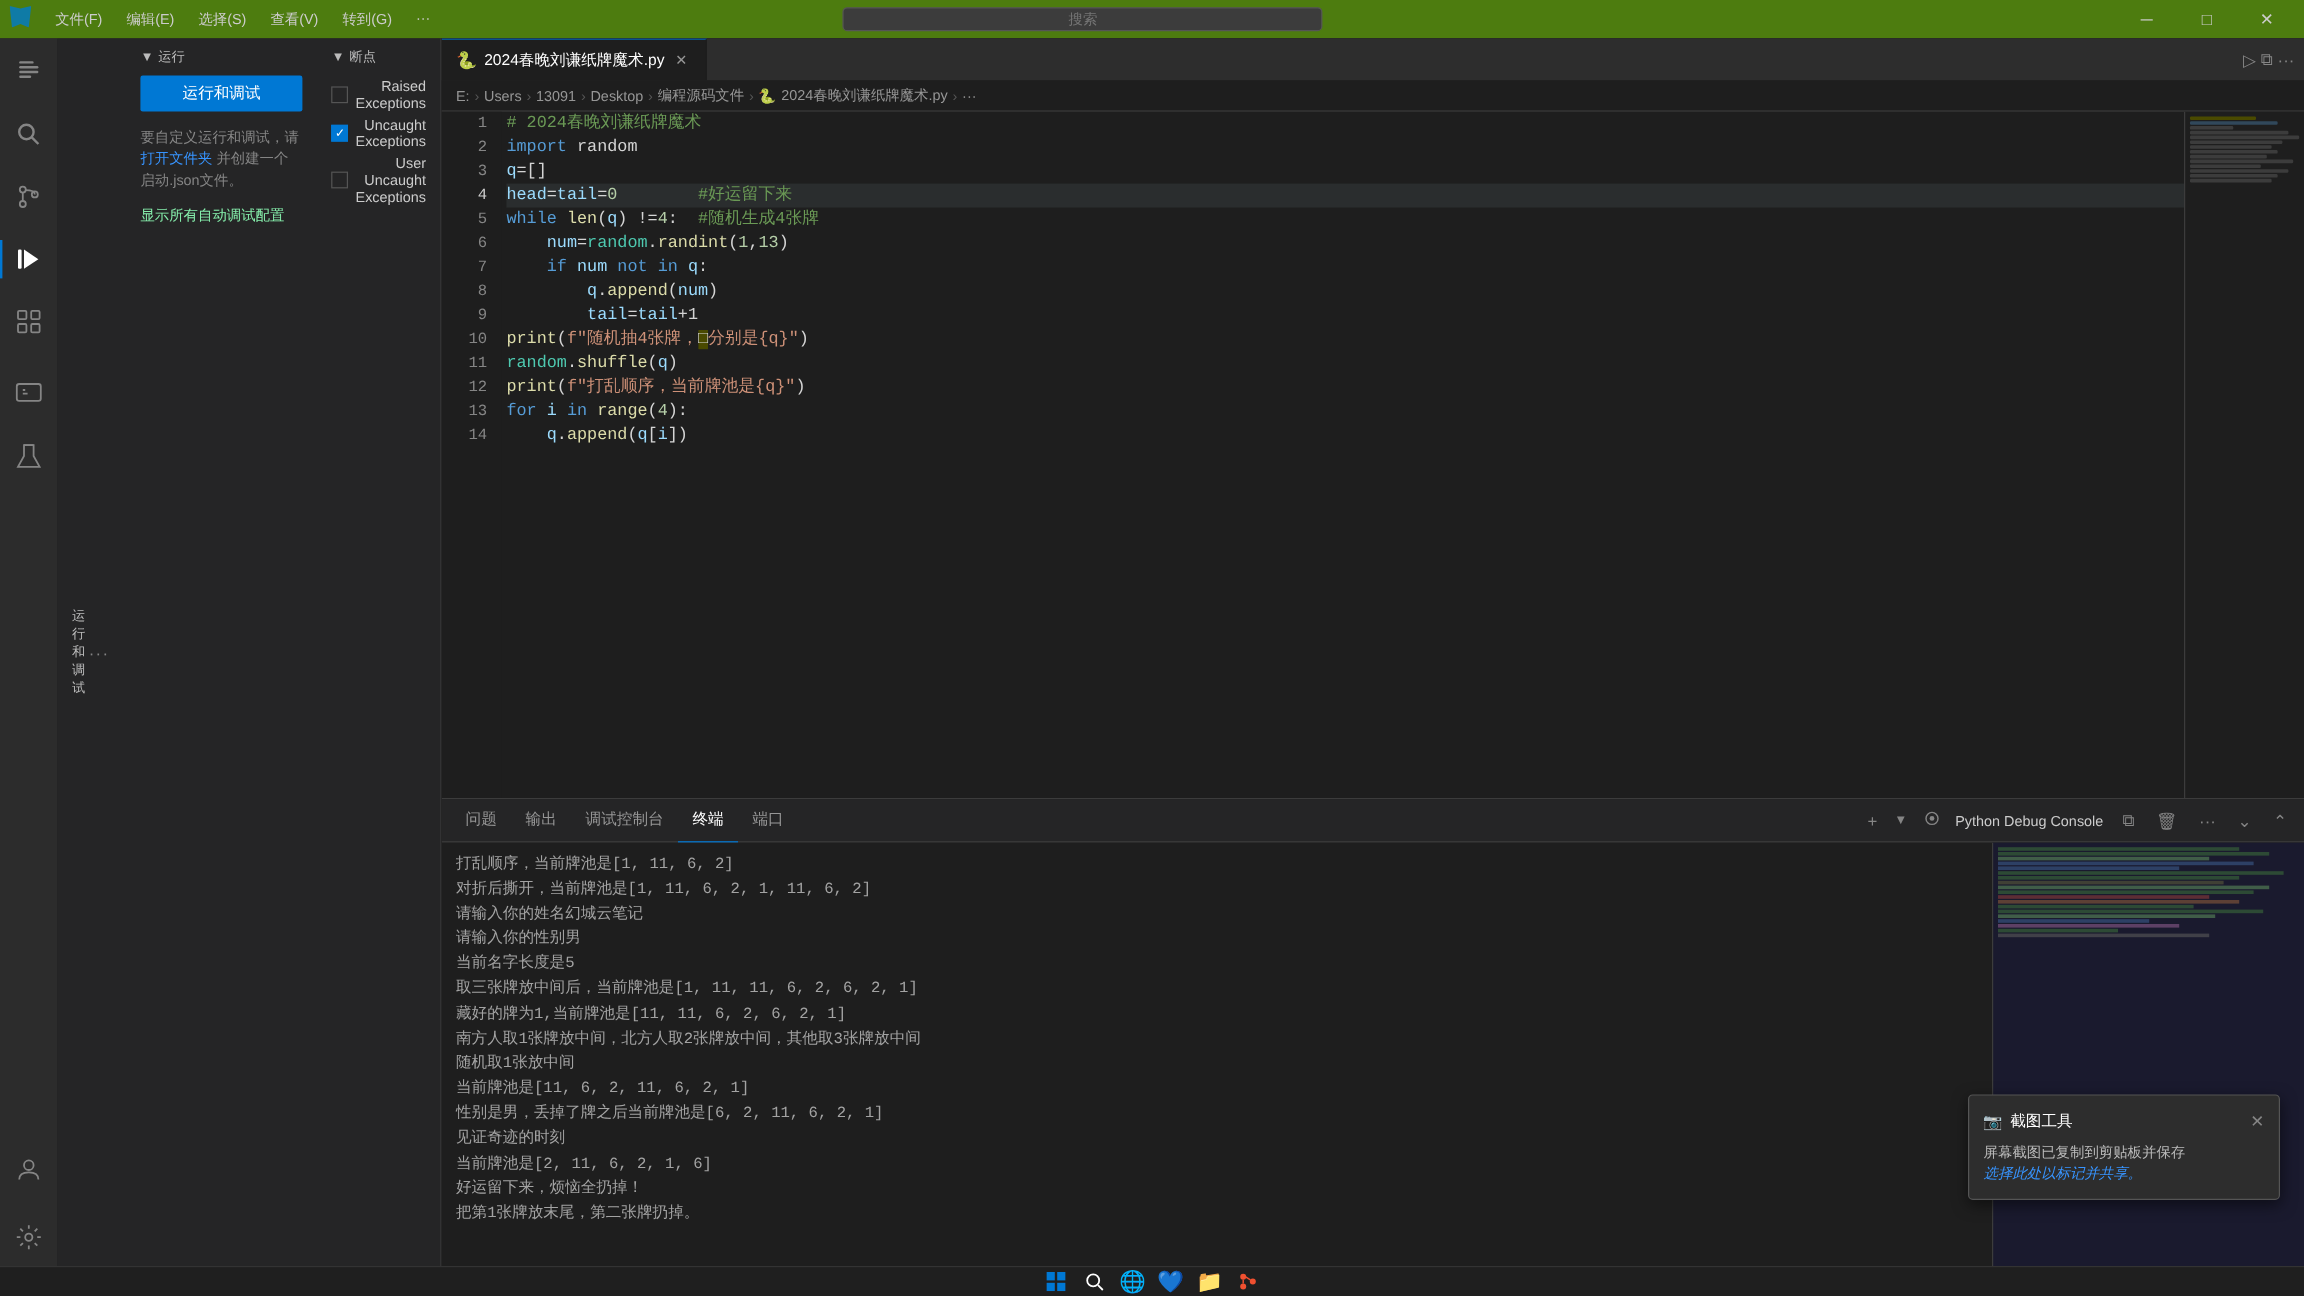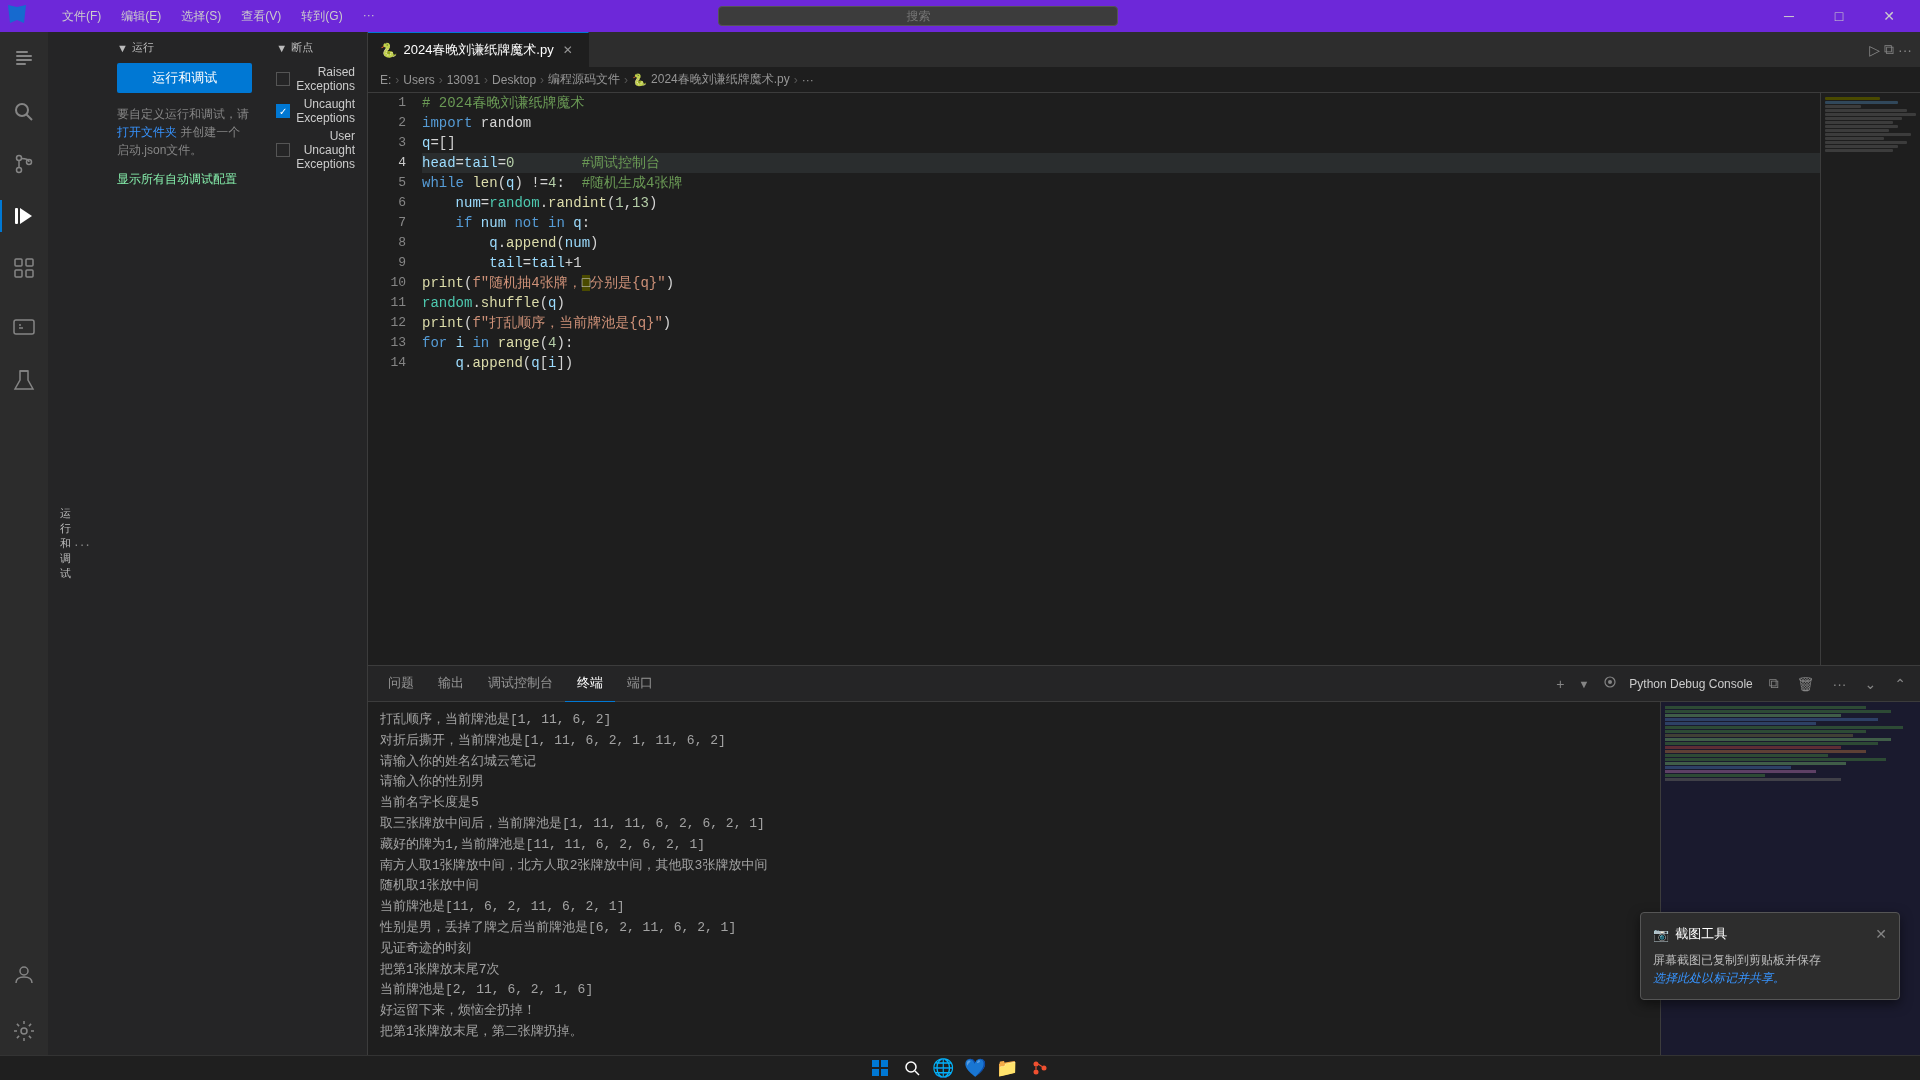--- a/index.html
+++ b/index.html
@@ -11,23 +11,23 @@
       background: #1e1e1e;
       color: #cccccc;
       font-size: 13px;
     }
 
     
     .title-bar {
       display: flex;
       align-items: center;
       height: 32px;
-      background: #6d28d9;
+      background: #4d7c0f;
       padding: 0 8px;
-      gap: 24px;
+      gap: 8px;
     }
     .title-bar-icon { color: #fff; font-size: 16px; margin-right: 4px; }
     .title-bar-menus { display: flex; gap: 4px; }
     .title-bar-menu-item {
       padding: 2px 8px;
       color: #cccccc;
       font-size: 12px;
       cursor: pointer;
       border-radius: 3px;
     }
@@ -620,21 +620,21 @@
           <div class="line-number">10</div>
           <div class="line-number">11</div>
           <div class="line-number">12</div>
           <div class="line-number">13</div>
           <div class="line-number">14</div>
         </div>
         <div class="code-content">
           <div class="code-line"><span class="cm"># 2024春晚刘谦纸牌魔术</span></div>
           <div class="code-line"><span class="kw">import</span> <span class="plain">random</span></div>
           <div class="code-line"><span class="var">q</span><span class="op">=[]</span></div>
-          <div class="code-line active-line"><span class="var">head</span><span class="op">=</span><span class="var">tail</span><span class="op">=</span><span class="num">0</span>        <span class="cm">#调试控制台</span></div>
+          <div class="code-line active-line"><span class="var">head</span><span class="op">=</span><span class="var">tail</span><span class="op">=</span><span class="num">0</span>        <span class="cm">#好运留下来</span></div>
           <div class="code-line"><span class="kw">while</span> <span class="fn">len</span><span class="plain">(</span><span class="var">q</span><span class="plain">) </span><span class="op">!=</span><span class="num">4</span><span class="plain">:  </span><span class="cm">#随机生成4张牌</span></div>
           <div class="code-line"><span class="plain">    </span><span class="var">num</span><span class="op">=</span><span class="builtin">random</span><span class="op">.</span><span class="fn">randint</span><span class="plain">(</span><span class="num">1</span><span class="plain">,</span><span class="num">13</span><span class="plain">)</span></div>
           <div class="code-line"><span class="plain">    </span><span class="kw">if</span> <span class="var">num</span> <span class="kw">not</span> <span class="kw">in</span> <span class="var">q</span><span class="plain">:</span></div>
           <div class="code-line"><span class="plain">        </span><span class="var">q</span><span class="op">.</span><span class="fn">append</span><span class="plain">(</span><span class="var">num</span><span class="plain">)</span></div>
           <div class="code-line"><span class="plain">        </span><span class="var">tail</span><span class="op">=</span><span class="var">tail</span><span class="op">+1</span></div>
           <div class="code-line"><span class="fn">print</span><span class="plain">(</span><span class="str">f"随机抽4张牌，</span><span style="background:#4a4a00;color:#d4d4d4">□</span><span class="str">分别是{q}"</span><span class="plain">)</span></div>
           <div class="code-line"><span class="builtin">random</span><span class="op">.</span><span class="fn">shuffle</span><span class="plain">(</span><span class="var">q</span><span class="plain">)</span></div>
           <div class="code-line"><span class="fn">print</span><span class="plain">(</span><span class="str">f"打乱顺序，当前牌池是{q}"</span><span class="plain">)</span></div>
           <div class="code-line"><span class="kw">for</span> <span class="var">i</span> <span class="kw">in</span> <span class="fn">range</span><span class="plain">(</span><span class="num">4</span><span class="plain">):</span></div>
           <div class="code-line"><span class="plain">    </span><span class="var">q</span><span class="op">.</span><span class="fn">append</span><span class="plain">(</span><span class="var">q</span><span class="plain">[</span><span class="var">i</span><span class="plain">])</span></div>
@@ -691,21 +691,20 @@
             <div class="console-line">请输入你的姓名幻城云笔记</div>
             <div class="console-line">请输入你的性别男</div>
             <div class="console-line">当前名字长度是5</div>
             <div class="console-line">取三张牌放中间后，当前牌池是[1, 11, 11, 6, 2, 6, 2, 1]</div>
             <div class="console-line">藏好的牌为1,当前牌池是[11, 11, 6, 2, 6, 2, 1]</div>
             <div class="console-line">南方人取1张牌放中间，北方人取2张牌放中间，其他取3张牌放中间</div>
             <div class="console-line">随机取1张放中间</div>
             <div class="console-line">当前牌池是[11, 6, 2, 11, 6, 2, 1]</div>
             <div class="console-line">性别是男，丢掉了牌之后当前牌池是[6, 2, 11, 6, 2, 1]</div>
             <div class="console-line">见证奇迹的时刻</div>
-            <div class="console-line">把第1张牌放末尾7次</div>
             <div class="console-line">当前牌池是[2, 11, 6, 2, 1, 6]</div>
             <div class="console-line">好运留下来，烦恼全扔掉！</div>
             <div class="console-line">把第1张牌放末尾，第二张牌扔掉。</div>
 
           </div>
 
           <div style="width:260px;background:#1a1a2e;border-left:1px solid #3c3c3c;overflow:hidden;">
             <div style="padding:4px;opacity:0.6;">
               <div style="height:3px;background:#3a6a3a;margin-bottom:1px;width:80%;"></div>
               <div style="height:3px;background:#3a6a3a;margin-bottom:1px;width:90%;"></div>

